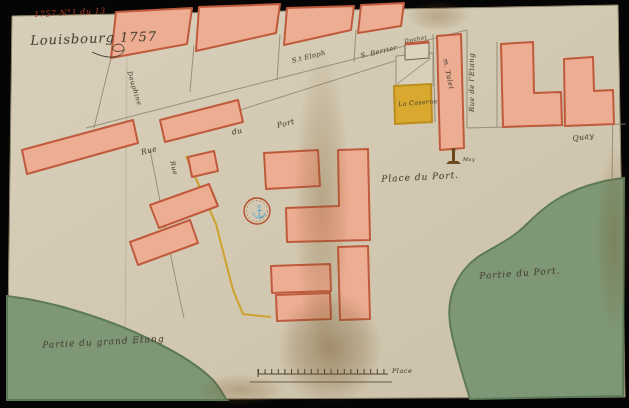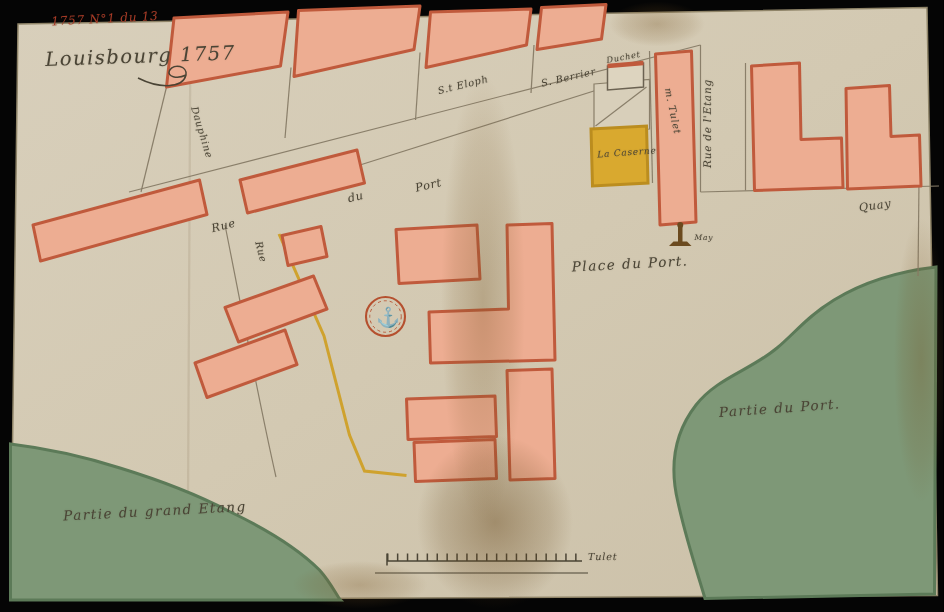--- a/index.html
+++ b/index.html
@@ -151,18 +151,18 @@
   <div class="lbl sm" style="left:572px;top:134px;transform:rotate(-8deg);">Quay</div>
 
   <div class="lbl md" style="left:381px;top:174px;transform:rotate(-3deg);">Place du Port.</div>
 
   <div class="lbl tiny" style="left:463px;top:156px;font-size:5px;">May</div>
 
   <div class="lbl md" style="left:479px;top:271px;transform:rotate(-4deg);">Partie du Port.</div>
 
   <div class="lbl md" style="left:42px;top:340px;transform:rotate(-3deg);">Partie du grand Etang</div>
 
-  <div class="lbl tiny" style="left:392px;top:367px;">Tulet</div>
+  <div class="lbl tiny" style="left:392px;top:367px;">Place</div>
 
   <div class="lbl tiny" style="left:176px;top:160px;transform:rotate(76deg);">Rue</div>
 
   <div class="seal-glyph" style="left:251px;top:204px;">⚓</div>
 </div>
 
 </body></html>

